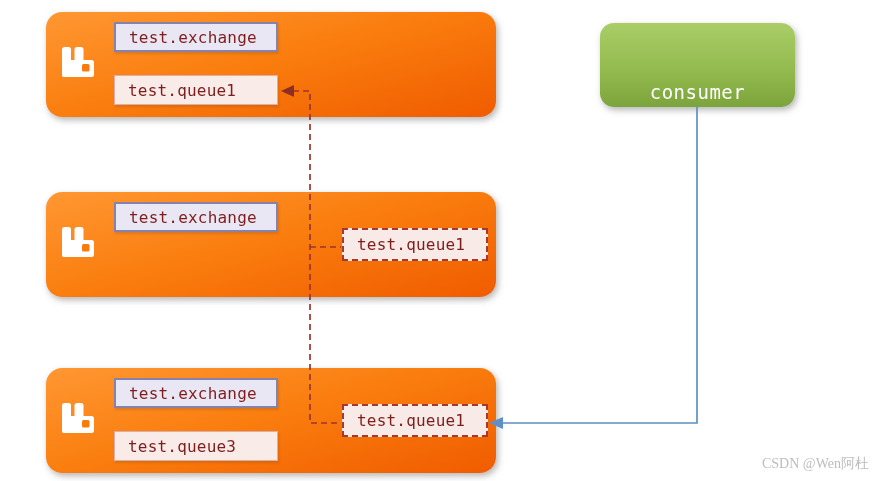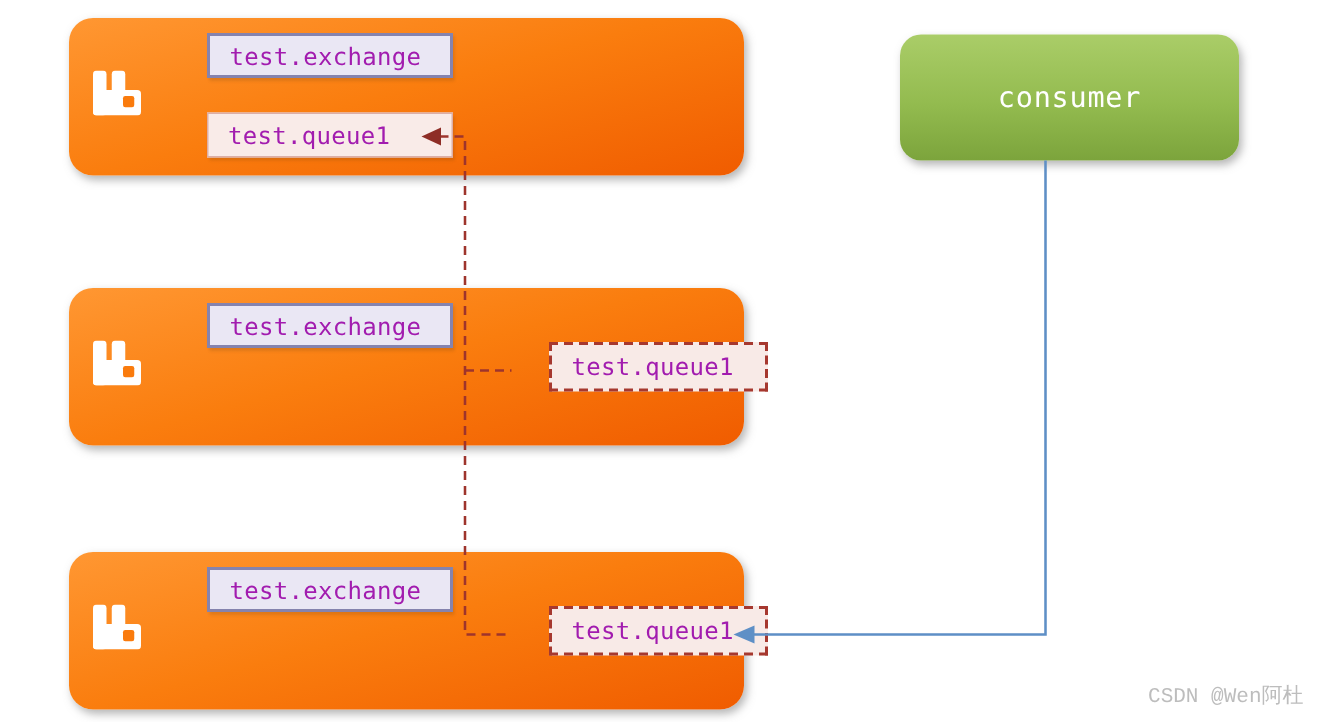--- a/index.html
+++ b/index.html
@@ -20,50 +20,49 @@
   .broker.b1{top:12px;}
   .broker.b2{top:192px;}
   .broker.b3{top:368px;}
 
   .logo{position:absolute;left:16px;top:35px;width:32px;height:30px;}
 
   .tag{
     position:absolute;height:30px;width:164px;
     display:flex;align-items:center;
     padding-left:13px;box-sizing:border-box;
-    font-size:16px;color:#a21caf;letter-spacing:0.2px;
+    font-size:16px;color:#7f1d1d;letter-spacing:0.2px;
     box-shadow:1px 2px 2px rgba(90,60,20,.18);
-    margin-left:24px;
   }
   .tag.exchange{left:68px;top:10px;background:#eae7f4;border:2px solid #8583ae;}
   .tag.queue{left:68px;top:63px;background:#f9ebe8;border:1px solid #dcaea7;}
 
   .tag.ghost{
     left:296px;top:36px;width:146px;height:33px;
     background:#f8eae7;border:2px dashed #a6382f;
     box-shadow:none;
   }
 
   
   .consumer{
-    position:absolute;left:600px;top:23px;width:226px;height:84px;
+    position:absolute;left:600px;top:23px;width:195px;height:84px;
     border-radius:14px;
     background:linear-gradient(180deg,#aacd68 0%,#93bb4f 55%,#7ca43c 100%);
     box-shadow:2px 3px 6px rgba(110,110,110,.5);
-    display:flex;flex-direction:column;align-items:center;justify-content:center;
+    display:flex;flex-direction:column;align-items:center;justify-content:flex-end;
     color:#ffffff;font-size:19px;line-height:29px;letter-spacing:0.5px;
   }
 
   
   svg.overlay{position:absolute;inset:0;pointer-events:none;}
 
   
   .watermark{
     position:absolute;right:12px;bottom:8px;
-    font-family:Liberation Mono, monospace;
+    font-family:Liberation Serif, serif;
     font-size:14px;color:#bdbdbd;
   }
 </style>
 </head>
 <body>
 
 <div class="canvas">
 
   <div class="broker b1">
     <svg class="logo" viewBox="0 0 32 30">
@@ -88,20 +87,21 @@
   </div>
 
   <div class="broker b3">
     <svg class="logo" viewBox="0 0 32 30">
       <rect x="0" y="0" width="9" height="30" rx="2.5" fill="#ffffff"></rect>
       <rect x="12.5" y="0" width="9" height="16" rx="2.5" fill="#ffffff"></rect>
       <rect x="0" y="13" width="32" height="17" rx="2.5" fill="#ffffff"></rect>
       <rect x="20" y="17" width="7.5" height="7.5" rx="1.5" fill="#fa7b0d"></rect>
     </svg>
     <div class="tag exchange">test.exchange</div>
+    <div class="tag queue">test.queue3</div>
     <div class="tag ghost">test.queue1</div>
   </div>
 
   <div class="consumer">
     <div>consumer</div>
   </div>
 
   <svg class="overlay" width="881" height="481" viewBox="0 0 881 481">
 
     <g stroke="#9e342c" stroke-width="1.7" fill="none" stroke-dasharray="6 4">

